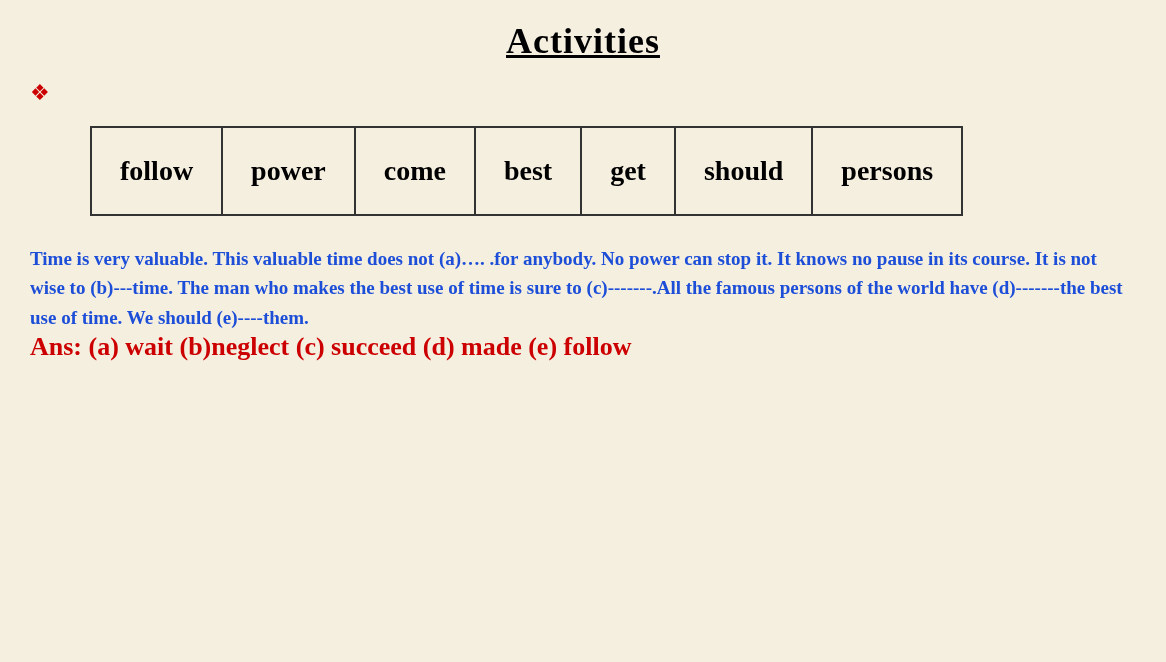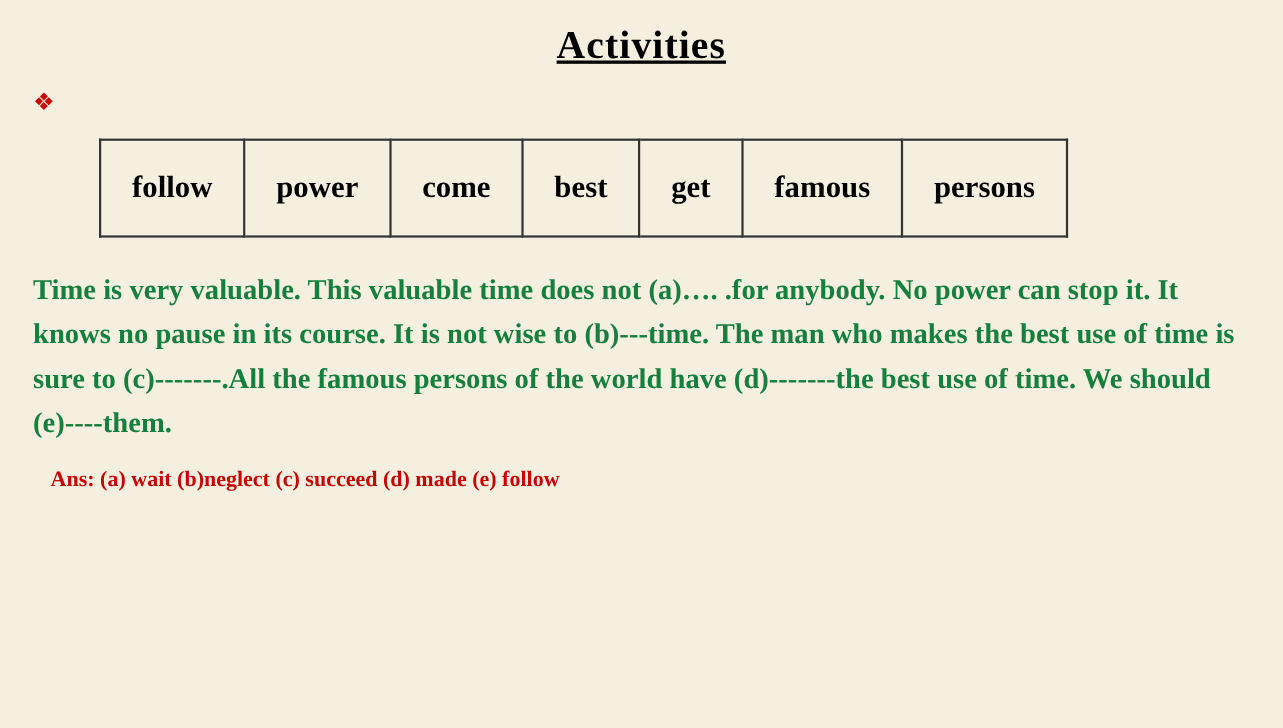--- a/index.html
+++ b/index.html
@@ -59,32 +59,30 @@
       border: 2px solid #333;
       padding: 27px 28px;
       font-size: 28px;
       font-weight: bold;
       text-align: center;
       color: #000;
       background-color: transparent;
     }
 
     .passage {
-      font-size: 26px;
+      font-size: 19px;
       font-weight: bold;
       line-height: 1.55;
-      color: #15803d;
-      margin-bottom: 20px;
+      color: #1d4ed8;
     }
 
     .answer {
-      font-size: 20px;
+      font-size: 26px;
       font-weight: bold;
       color: #cc0000;
-      margin-left: 16px;
     }
   </style>
 </head>
 <body>
 
 <div class="page-container">
 
   <h1 class="title">Activities</h1>
 
   <div class="instruction">
@@ -92,21 +90,21 @@
   </div>
 
   <table class="word-table">
     <tbody>
       <tr>
       <td>follow</td>
           <td>power</td>
           <td>come</td>
           <td>best</td>
           <td>get</td>
-          <td>famous</td>
+          <td>should</td>
           <td>persons</td>
         </tr>
     </tbody>
   </table>
 
   <div class="passage">Time is very valuable. This valuable time does not (a)…. .for anybody. No power can stop it. It knows no pause in its course. It is not wise to (b)---time. The man who makes the best use of time is sure to (c)-------.All  the famous persons of the world have (d)-------the best use of time. We should (e)----them.</div>
 
   <div class="answer">Ans: (a) wait (b)neglect  (c)  succeed (d) made (e) follow</div>
 
 </div>

